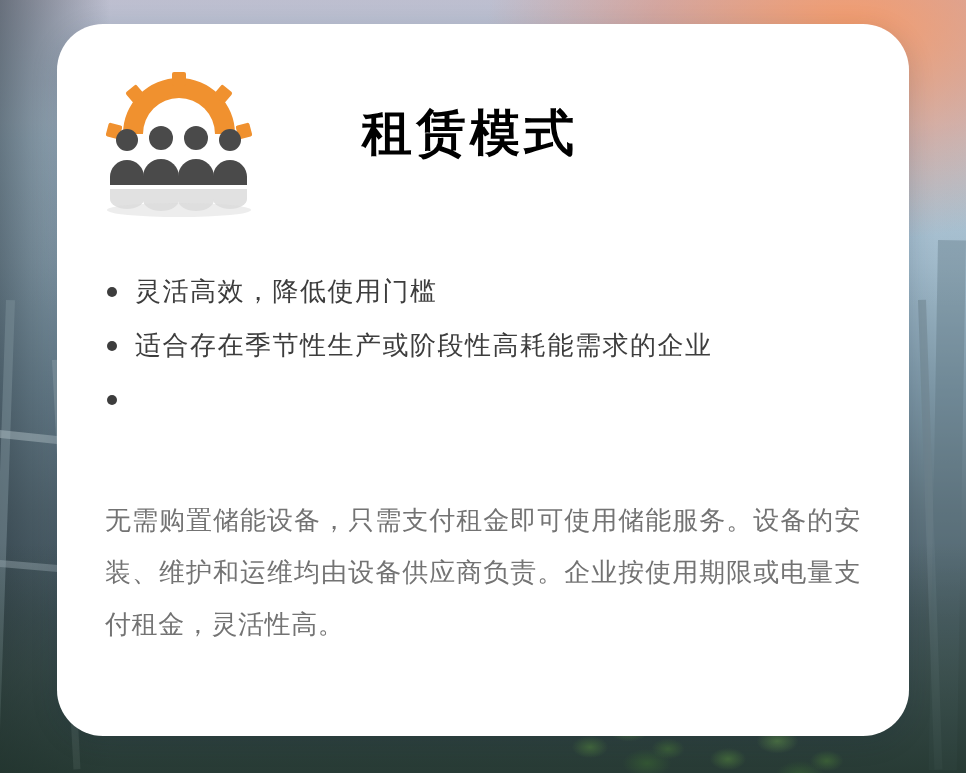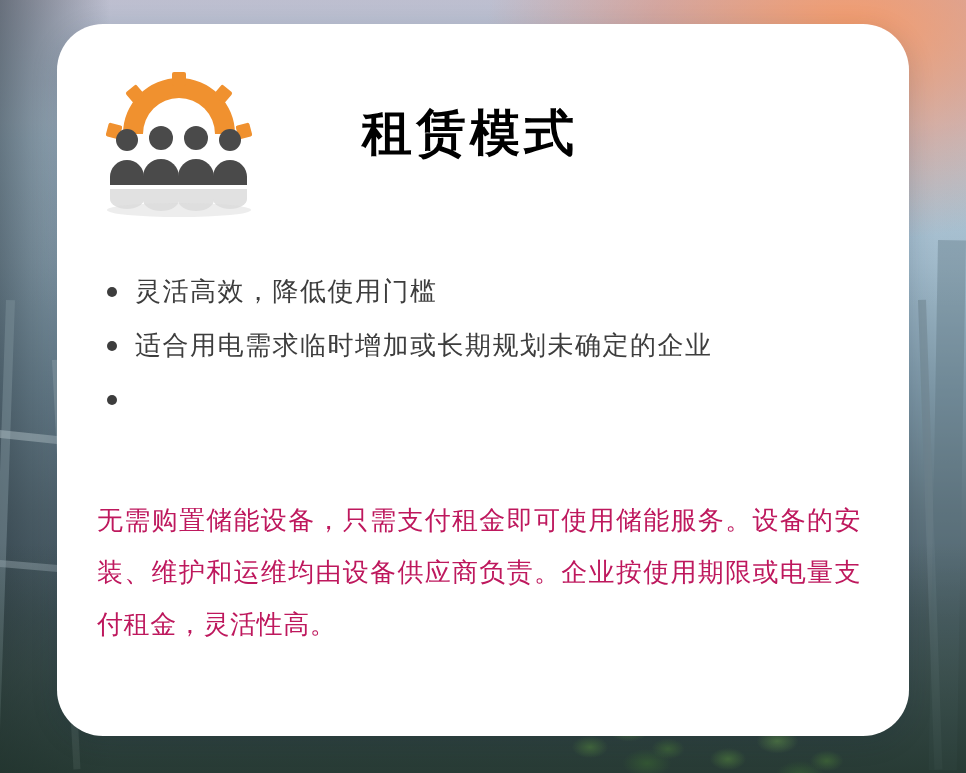--- a/index.html
+++ b/index.html
@@ -132,27 +132,27 @@
   .bullet-text {
     font-size: 26px;
     line-height: 36px;
     color: #3d3d3d;
     letter-spacing: 1.5px;
   }
 
   
   .paragraph {
     position: absolute;
-    left: 40px;
+    left: 48px;
     right: 48px;
     top: 470px;
     font-size: 26px;
     line-height: 52px;
     letter-spacing: 0.6px;
-    color: #be185d;
+    color: #737373;
     text-align: justify;
   }
 </style>
 </head>
 <body>
 
 <div class="stage">
 
   <div class="bg"></div>
   <div class="bg-dark-left"></div>
@@ -213,21 +213,21 @@
       <div class="title">租赁模式</div>
     </div>
 
     <div class="bullets">
       <div class="bullet-row">
         <span class="bullet-dot"></span>
         <span class="bullet-text">灵活高效，降低使用门槛</span>
       </div>
       <div class="bullet-row">
         <span class="bullet-dot"></span>
-        <span class="bullet-text">适合用电需求临时增加或长期规划未确定的企业</span>
+        <span class="bullet-text">适合存在季节性生产或阶段性高耗能需求的企业</span>
       </div>
       <div class="bullet-row">
         <span class="bullet-dot"></span>
       </div>
     </div>
 
     <div class="paragraph">无需购置储能设备，只需支付租金即可使用储能服务。设备的安装、维护和运维均由设备供应商负责。企业按使用期限或电量支付租金，灵活性高。</div>
 
   </div>
 </div>

